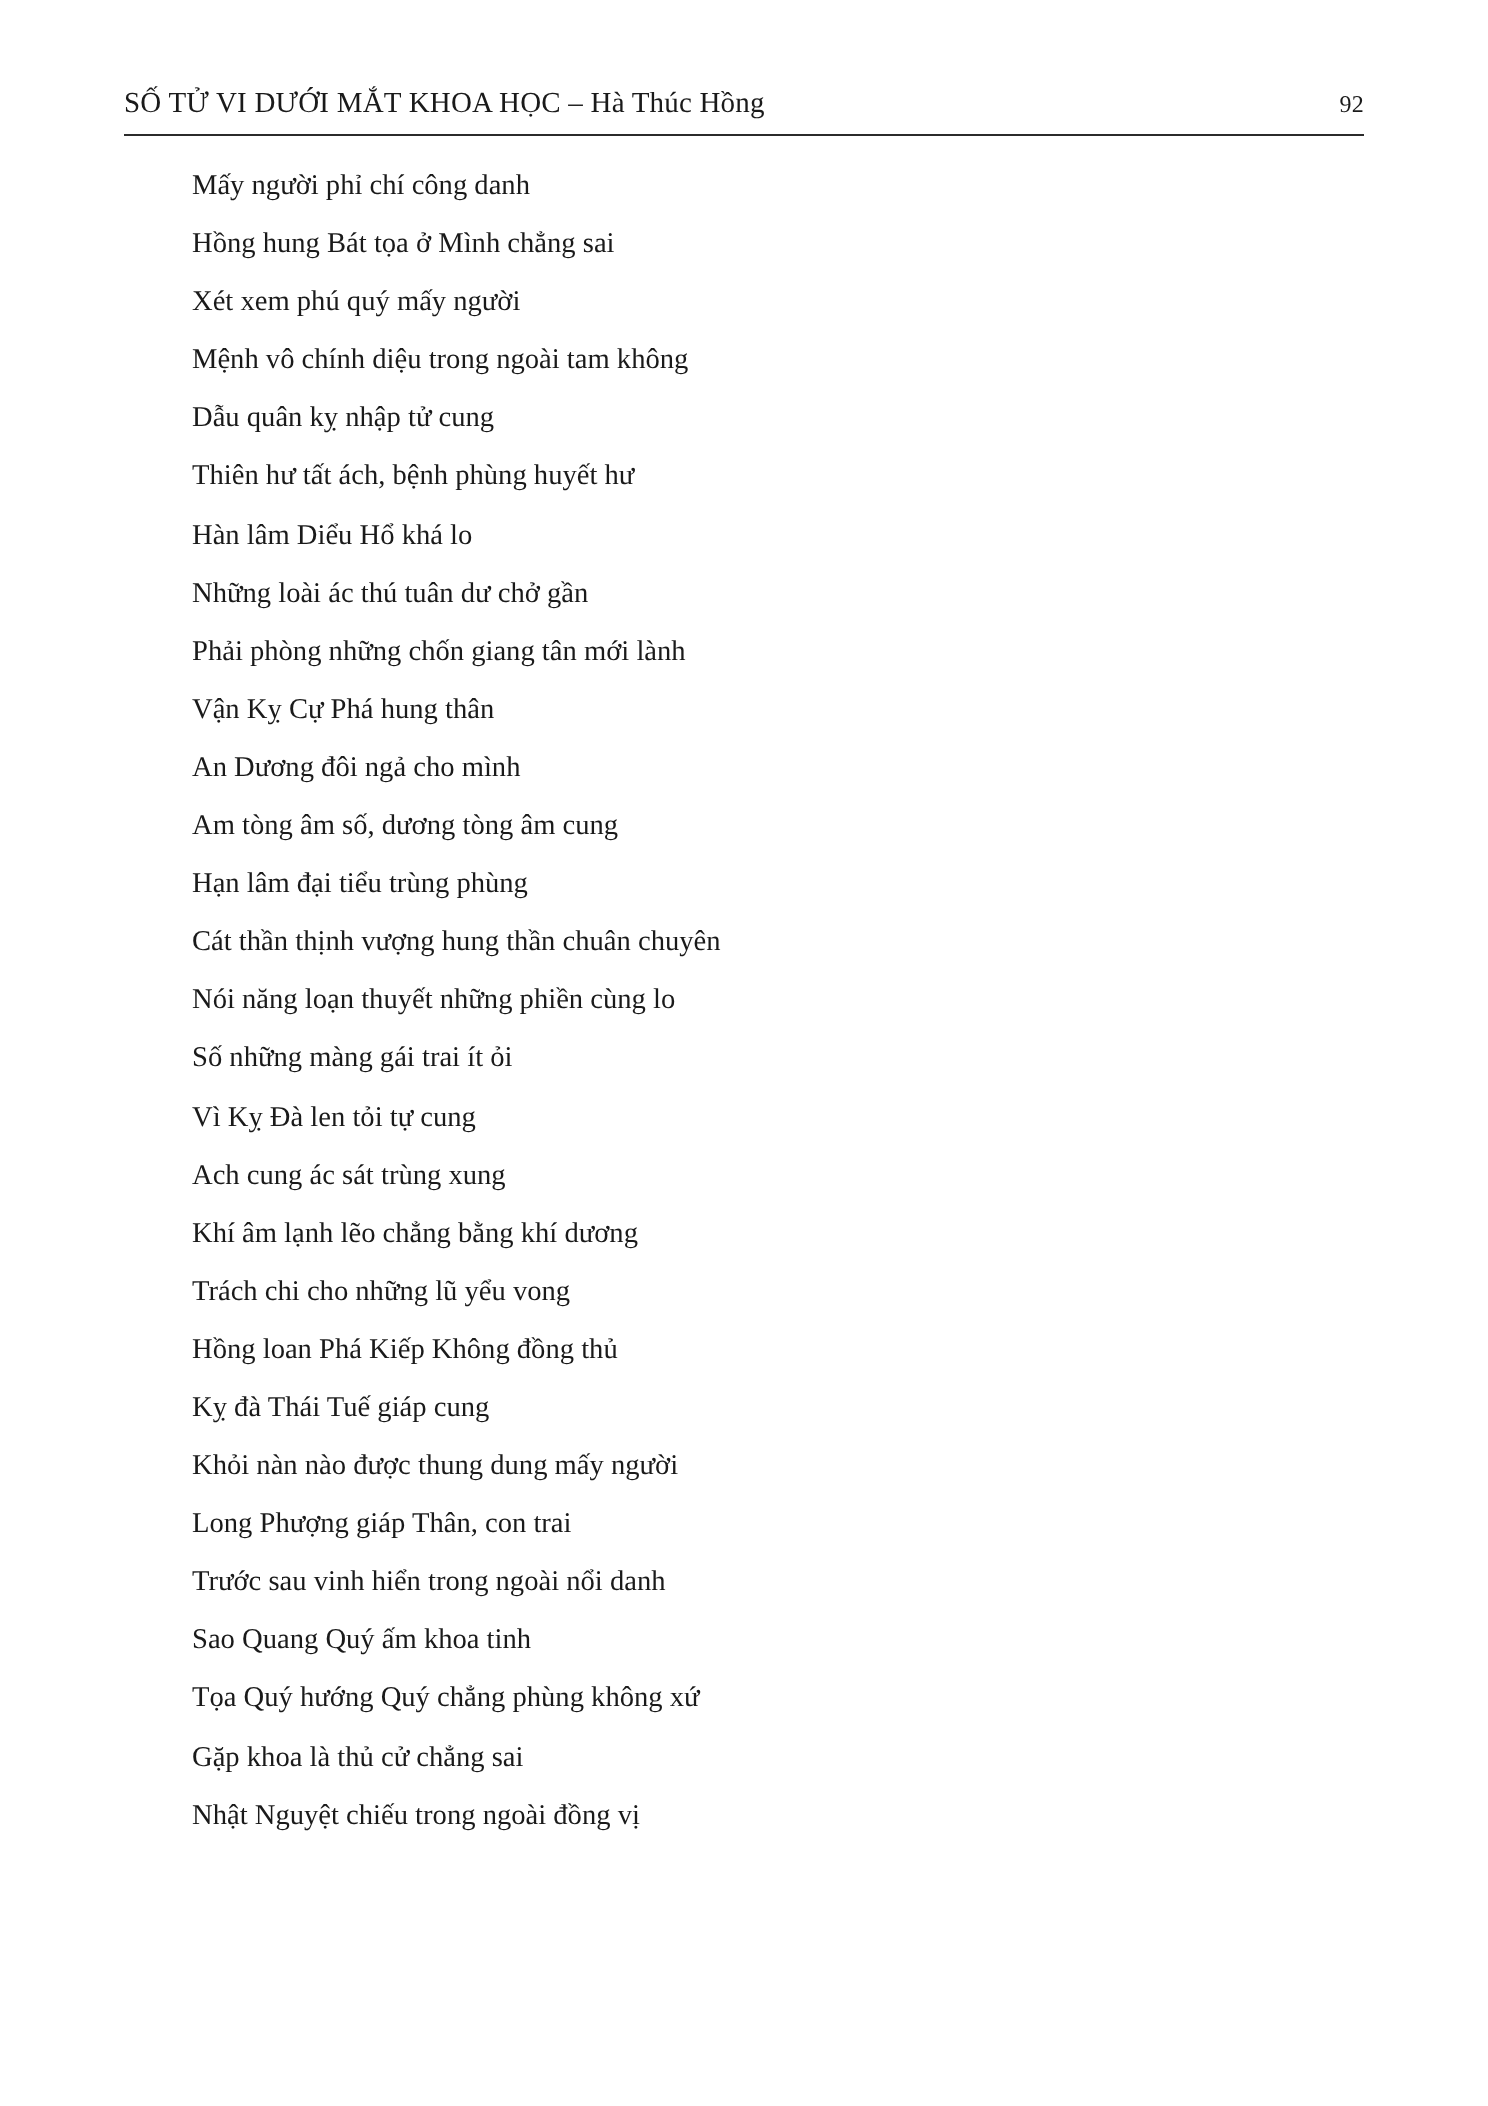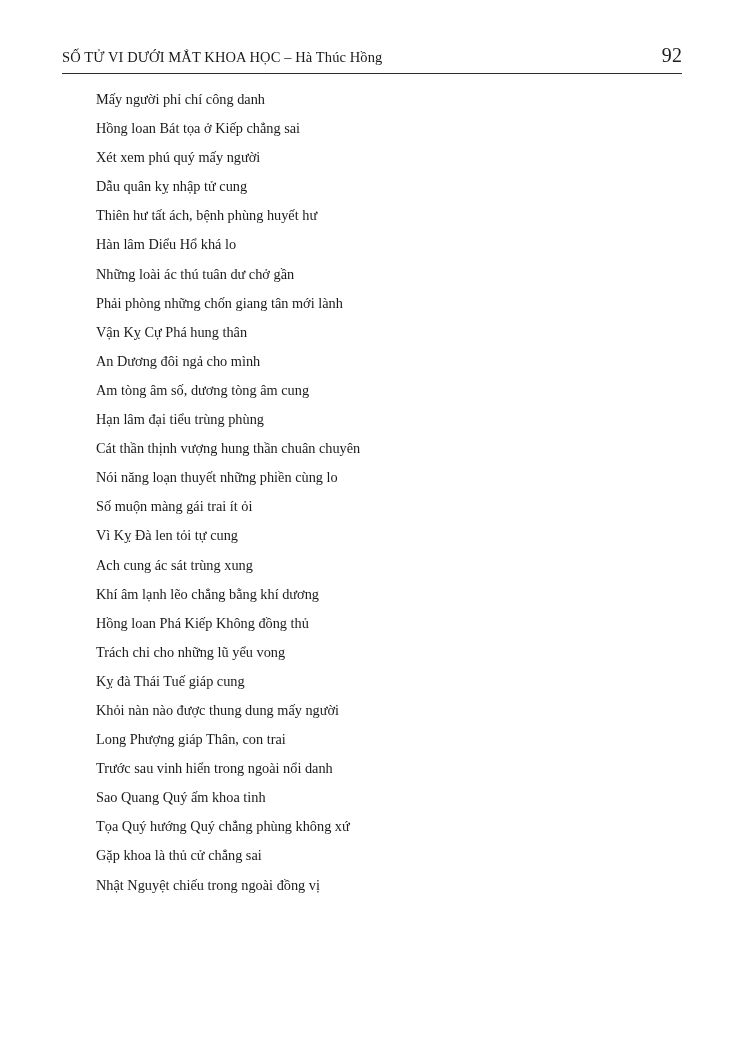--- a/index.html
+++ b/index.html
@@ -32,21 +32,21 @@
     letter-spacing: 0.1px;
     padding-bottom: 6px;
     border-bottom: 1px solid #2b2b2b;
     margin-bottom: 18px;
     gap: 40px;
   }
   .header-title {
     white-space: nowrap;
   }
   .header-page {
-    font-size: 20px;
+    font-size: 12px;
   }
   .verse-list {
     margin: 0;
     padding: 0;
     list-style: none;
   }
   .verse-line {
     font-size: 14.3px;
     line-height: 1;
     padding: 0 0 0 2px;
@@ -60,39 +60,40 @@
 
 <div class="page">
 
   <div class="header">
     <div class="header-title">SỐ TỬ VI DƯỚI MẮT KHOA HỌC – Hà Thúc Hồng</div>
     <div class="header-page">92</div>
   </div>
 
   <div class="verse-list">
     <div class="verse-line">Mấy người phỉ chí công danh</div>
-    <div class="verse-line">Hồng loan Bát tọa ở Kiếp chẳng sai</div>
+    <div class="verse-line">Hồng hung Bát tọa ở Mình chẳng sai</div>
     <div class="verse-line">Xét xem phú quý mấy người</div>
+    <div class="verse-line">Mệnh vô chính diệu trong ngoài tam không</div>
     <div class="verse-line">Dẫu quân kỵ nhập tử cung</div>
     <div class="verse-line">Thiên hư tất ách, bệnh phùng huyết hư</div>
     <div class="verse-line">Hàn lâm Diểu Hổ khá lo</div>
     <div class="verse-line">Những loài ác thú tuân dư chở gần</div>
     <div class="verse-line">Phải phòng những chốn giang tân mới lành</div>
     <div class="verse-line">Vận Kỵ Cự Phá hung thân</div>
     <div class="verse-line">An Dương đôi ngả cho mình</div>
     <div class="verse-line">Am tòng âm số, dương tòng âm cung</div>
     <div class="verse-line">Hạn lâm đại tiểu trùng phùng</div>
     <div class="verse-line">Cát thần thịnh vượng hung thần chuân chuyên</div>
     <div class="verse-line">Nói năng loạn thuyết những phiền cùng lo</div>
-    <div class="verse-line">Số muộn màng gái trai ít ỏi</div>
+    <div class="verse-line">Số những màng gái trai ít ỏi</div>
     <div class="verse-line">Vì Kỵ Đà len tỏi tự cung</div>
     <div class="verse-line">Ach cung ác sát trùng xung</div>
     <div class="verse-line">Khí âm lạnh lẽo chẳng bằng khí dương</div>
+    <div class="verse-line">Trách chi cho những lũ yểu vong</div>
     <div class="verse-line">Hồng loan Phá Kiếp Không đồng thủ</div>
-    <div class="verse-line">Trách chi cho những lũ yểu vong</div>
     <div class="verse-line">Kỵ đà Thái Tuế giáp cung</div>
     <div class="verse-line">Khỏi nàn nào được thung dung mấy người</div>
     <div class="verse-line">Long Phượng giáp Thân, con trai</div>
     <div class="verse-line">Trước sau vinh hiển trong ngoài nổi danh</div>
     <div class="verse-line">Sao Quang Quý ấm khoa tinh</div>
     <div class="verse-line">Tọa Quý hướng Quý chẳng phùng không xứ</div>
     <div class="verse-line">Gặp khoa là thủ cử chẳng sai</div>
     <div class="verse-line">Nhật Nguyệt chiếu trong ngoài đồng vị</div>
   </div>
 

